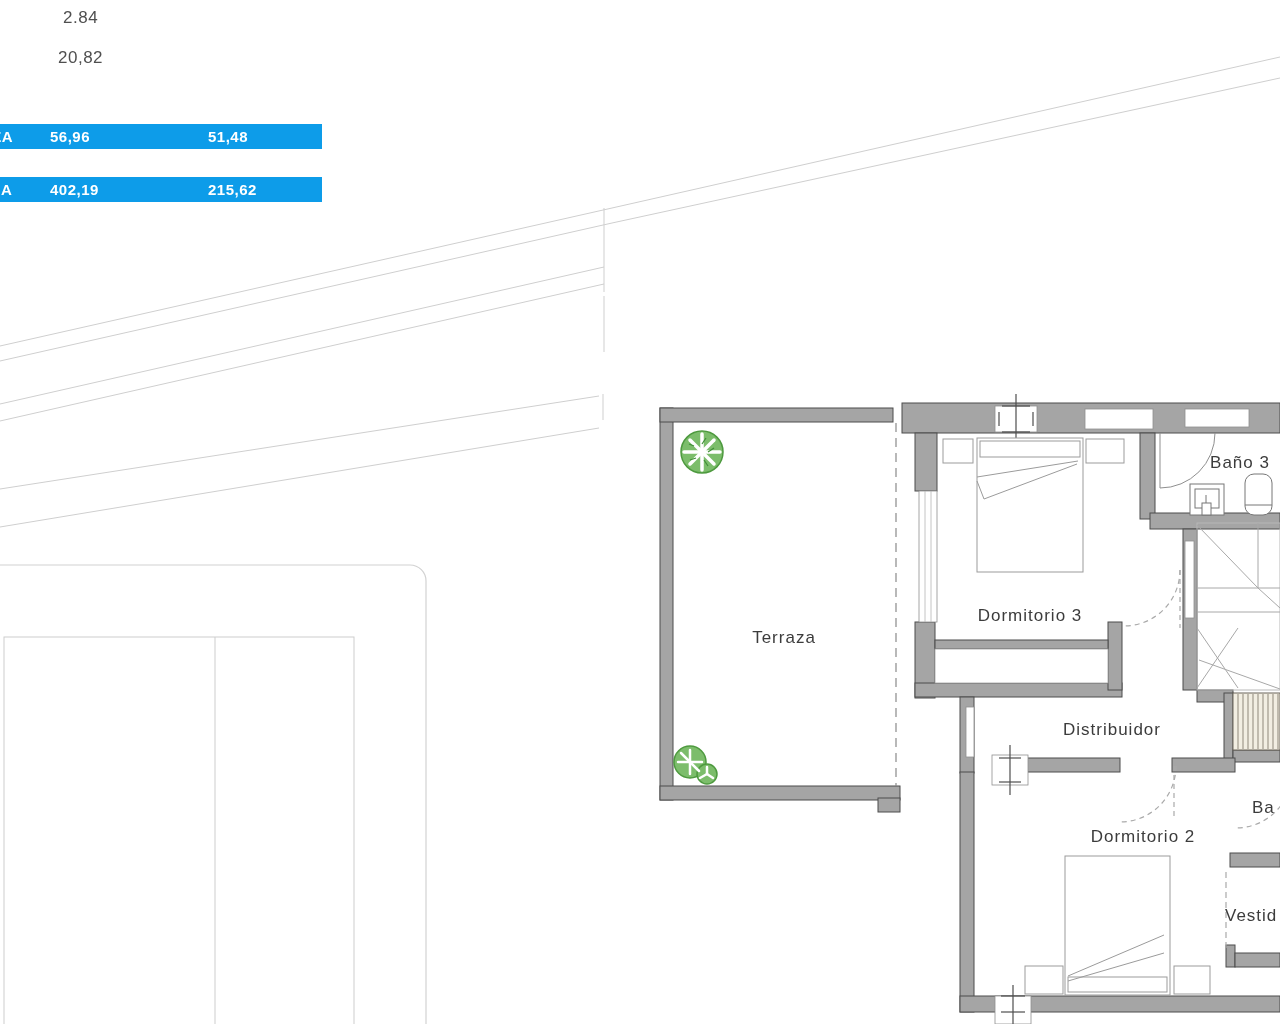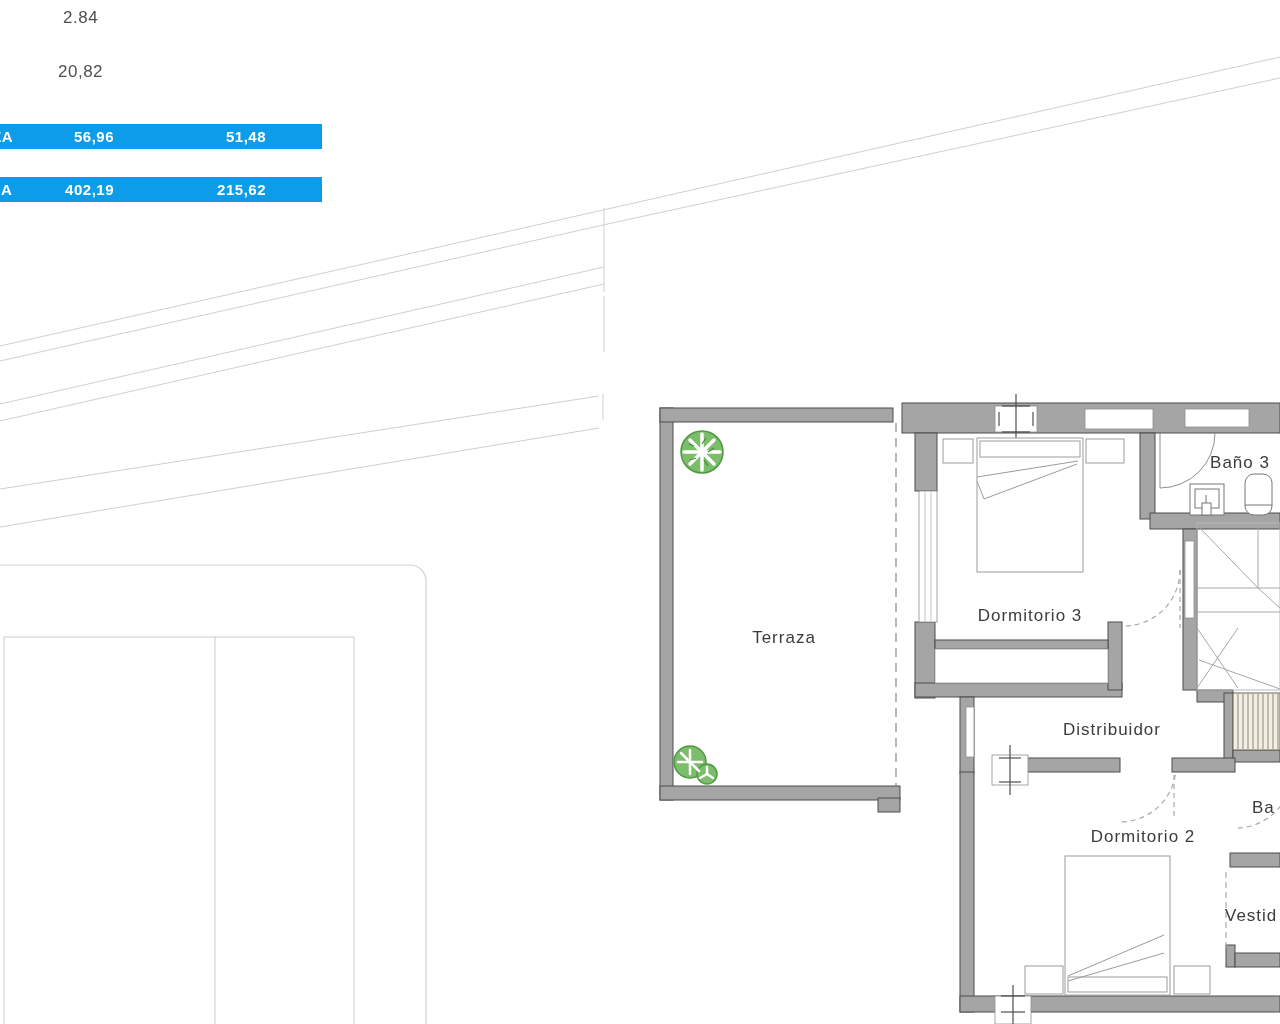--- a/index.html
+++ b/index.html
@@ -4,32 +4,32 @@
 <style>
   html,body{margin:0;padding:0;background:#fff;}
   #page{position:relative;width:1280px;height:1024px;overflow:hidden;background:#ffffff;
         font-family:"Liberation Sans",sans-serif;}
   .meas{position:absolute;color:#4f4f4f;font-size:17px;letter-spacing:.5px;}
   .bar{position:absolute;left:0;width:322px;height:25px;background:#0d9ce9;overflow:hidden;}
   .bar span{position:absolute;top:0;height:25px;line-height:25px;color:#fff;
             font-weight:bold;font-size:15px;letter-spacing:.5px;}
   .frag1{left:-8px;}
   .frag2{left:1px;}
-  .c1a{left:50px;width:64px;text-align:right;}
-  .c2a{left:208px;width:58px;text-align:right;}
+  .c1a{left:50px;width:64px;text-align:left;}
+  .c2a{left:208px;width:58px;text-align:left;}
   svg{position:absolute;left:0;top:0;}
   svg text{font-family:"Liberation Sans",sans-serif;fill:#3c3c3c;font-size:17px;letter-spacing:1px;}
 </style>
 </head>
 <body>
 
 <div id="page">
 
   <div class="meas" style="left:63px;top:8px;">2.84</div>
-  <div class="meas" style="left:58px;top:62px;">20,82</div>
+  <div class="meas" style="left:58px;top:48px;">20,82</div>
 
   <div class="bar" style="top:124px;">
     <span class="frag1">ZA</span>
     <span class="c1a">56,96</span>
     <span class="c2a">51,48</span>
   </div>
   <div class="bar" style="top:177px;">
     <span class="frag2">A</span>
     <span class="c1a">402,19</span>
     <span class="c2a">215,62</span>

